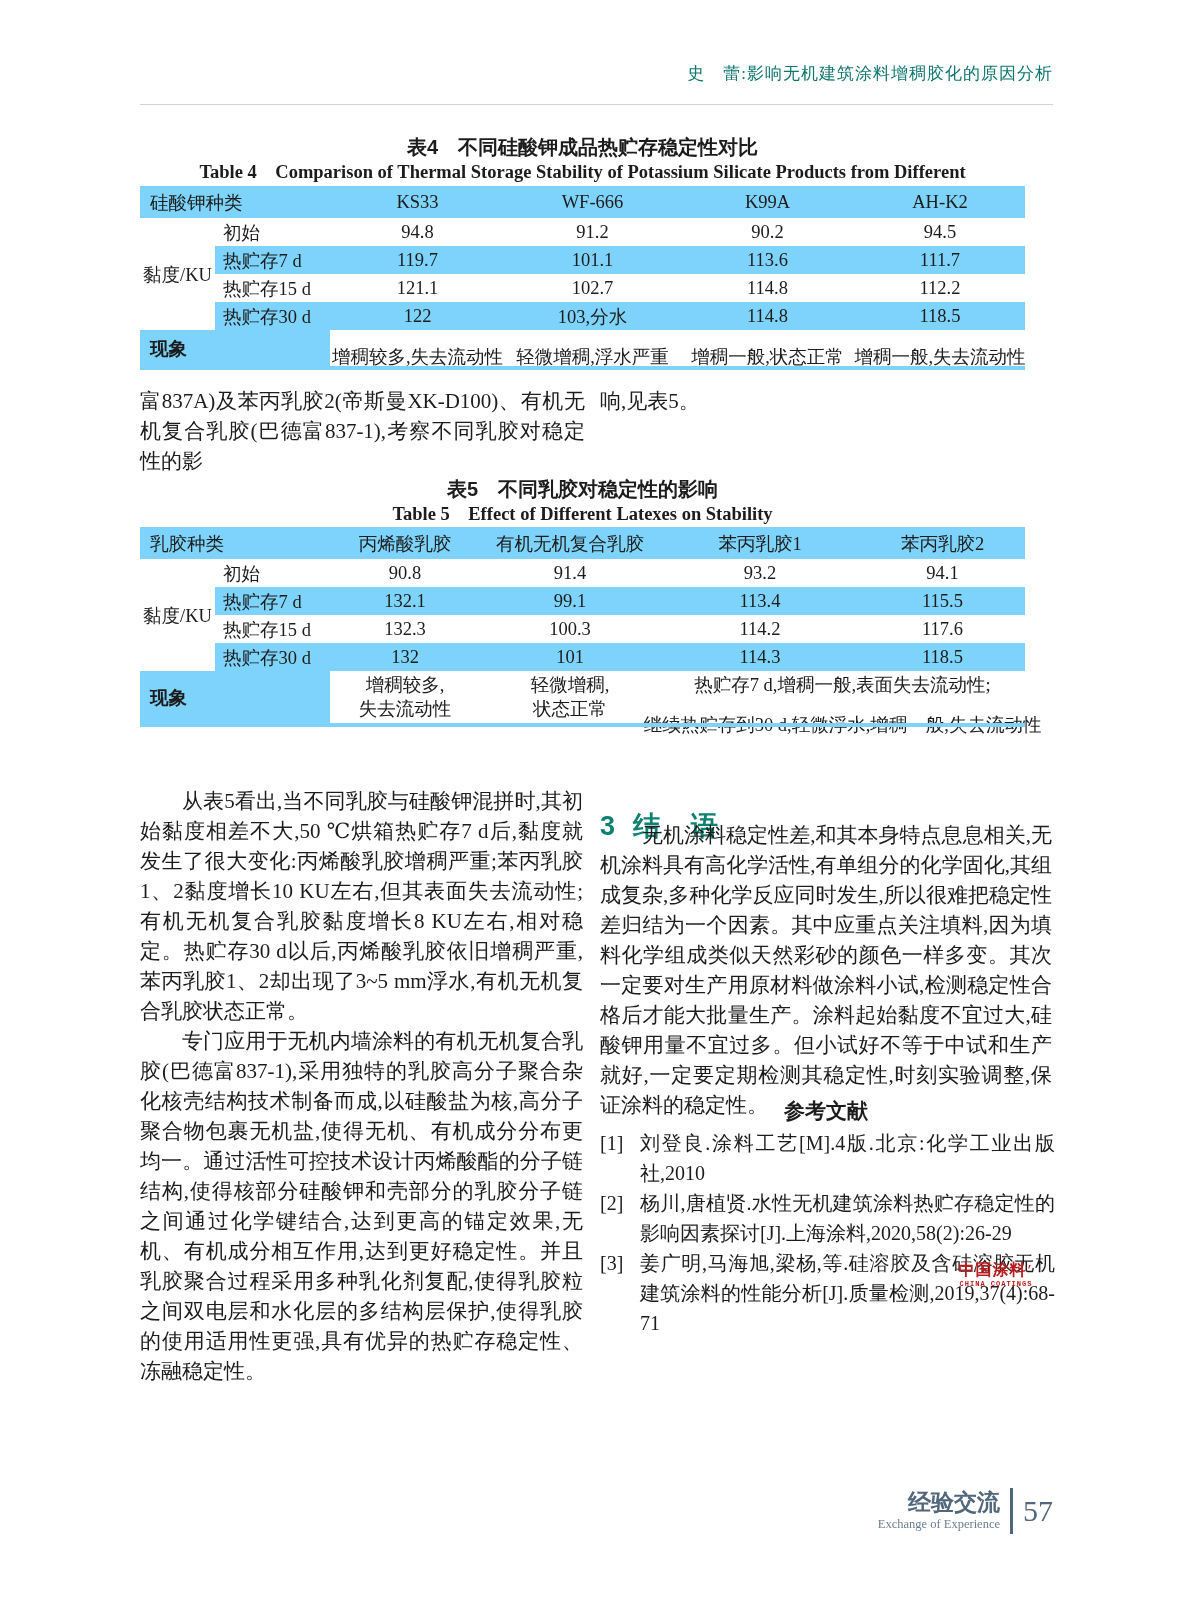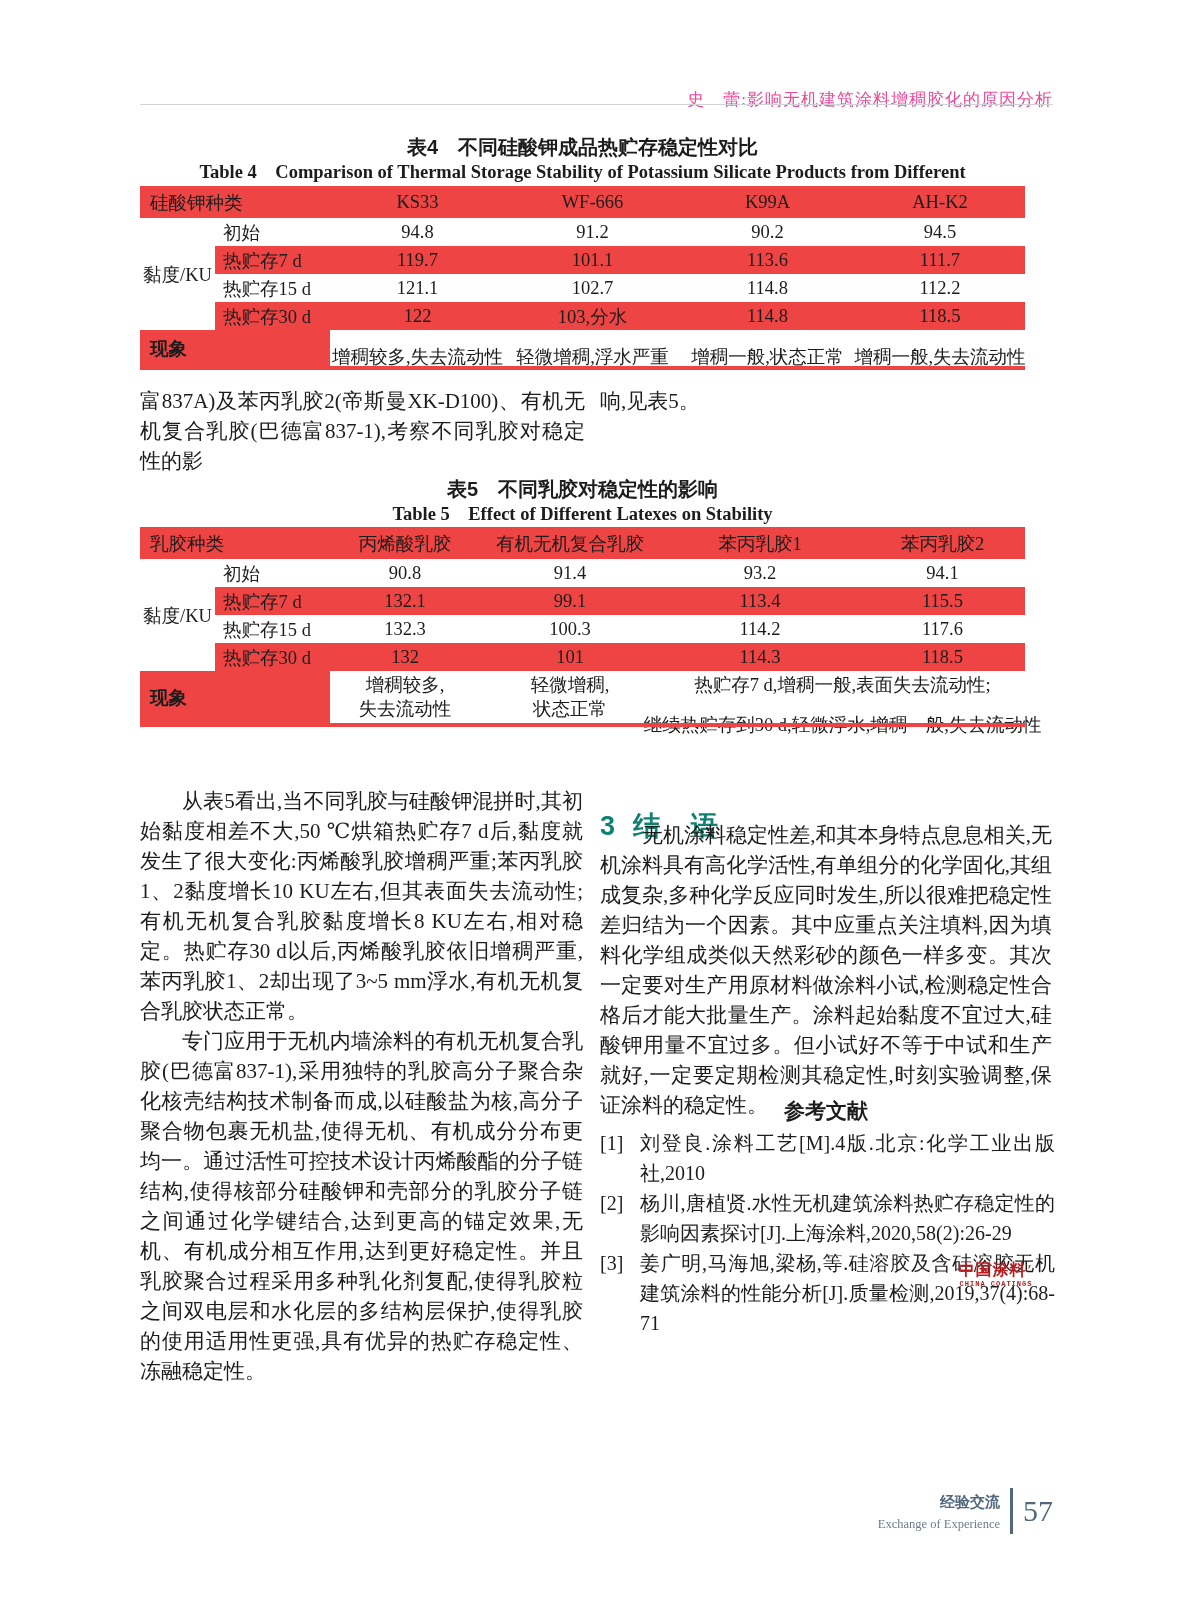--- a/index.html
+++ b/index.html
@@ -3,39 +3,39 @@
 <meta charset="utf-8">
 <style>
   html,body{margin:0;padding:0;}
   body{
     width:1187px;height:1600px;position:relative;background:#ffffff;
     font-family:"Liberation Serif","DejaVu Serif",serif;color:#1c1c1c;
     overflow:hidden;
   }
   
   .running-title{
-    position:absolute;top:88px;left:140px;width:913px;text-align:right;
-    font-size:17px;color:#ec4899;letter-spacing:1px;
+    position:absolute;top:62px;left:140px;width:913px;text-align:right;
+    font-size:17px;color:#0f766e;letter-spacing:1px;
   }
   .header-rule{position:absolute;top:104px;left:140px;width:913px;height:1px;background:#cfd4d6;}
 
   
   .tbl-title-cn{position:absolute;left:140px;width:885px;text-align:center;
     font-weight:bold;font-size:20px;font-family:"Liberation Sans","DejaVu Sans",sans-serif;}
   .tbl-title-en{position:absolute;left:140px;width:885px;text-align:center;
     font-weight:bold;font-size:18.5px;}
 
   
   .tbl{position:absolute;left:140px;width:885px;display:grid;font-size:18.5px;}
   #t4{top:186px;grid-template-columns:75px 115px 175px 175px 175px 170px;
       grid-template-rows:32px 28px 28px 28px 28px 36px 4px;}
   #t5{top:527px;grid-template-columns:75px 115px 150px 180px 200px 165px;
       grid-template-rows:32px 28px 28px 28px 28px 52px 4px;}
   .cell{display:flex;align-items:center;justify-content:center;}
-  .teal{background:#ef4444;}
+  .teal{background:#7dd3fc;}
   .corner{grid-column:1/3;justify-content:flex-start;padding-left:10px;}
   .grouplabel{grid-column:1;grid-row:2/6;justify-content:center;}
   .sub{justify-content:flex-start;padding-left:8px;}
   .phen-label{grid-column:1/3;justify-content:flex-start;padding-left:10px;font-weight:bold;}
   .phen-val{white-space:nowrap;margin-top:16px;}
   .two-line{flex-direction:column;line-height:24px;justify-content:center;}
   .span2{grid-column:5/7;}
   .bottom-strip{grid-column:1/7;}
 
   
@@ -63,21 +63,21 @@
   
   .logo{position:absolute;left:956px;top:1262px;width:80px;text-align:center;color:#b91c1c;
     font-family:Liberation Mono, monospace;}
   .logo-cn{font-size:16px;font-weight:bold;letter-spacing:1px;line-height:18px;}
   .logo-mark{font-size:10px;vertical-align:top;}
   .logo-en{font-size:7px;font-weight:bold;letter-spacing:1px;line-height:9px;}
 
   
   .footer{position:absolute;right:134px;top:1488px;display:flex;align-items:center;color:#51677c;}
   .f-left{text-align:right;margin-right:10px;}
-  .f-cn{font-family:"Liberation Sans","DejaVu Sans",sans-serif;font-weight:bold;font-size:15px;line-height:26px;}
+  .f-cn{font-family:"Liberation Sans","DejaVu Sans",sans-serif;font-weight:bold;font-size:23px;line-height:26px;}
   .f-en{font-size:12.5px;line-height:18px;color:#6b7e90;font-family:Liberation Serif, serif;}
   .f-bar{width:3px;height:46px;background:#51677c;margin-right:10px;}
   .f-num{font-size:30px;}
 </style>
 </head>
 <body>
 
 <div class="running-title">史　蕾:影响无机建筑涂料增稠胶化的原因分析</div>
 <div class="header-rule"></div>
 

